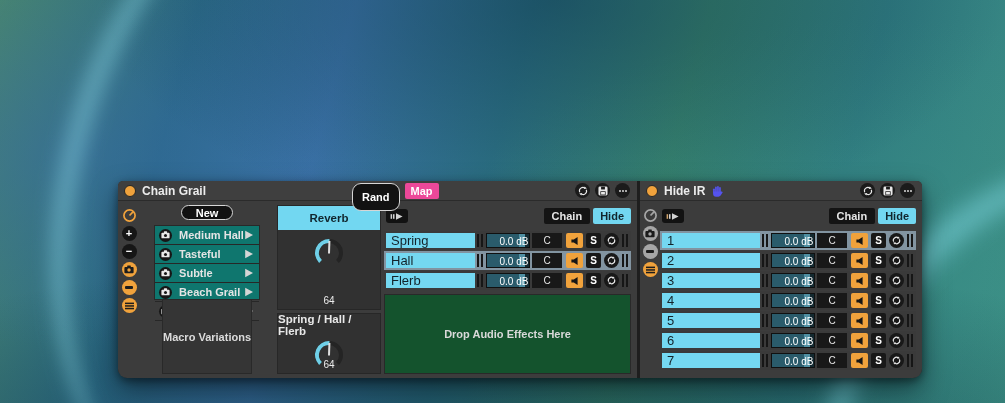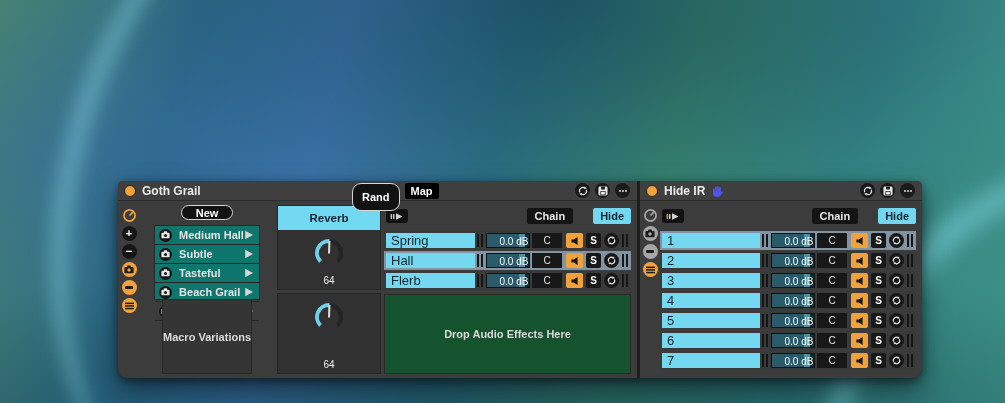--- a/index.html
+++ b/index.html
@@ -26,21 +26,21 @@
   .device.hg { width:519px; border-radius:5px 0 0 9px; }
   .device.hir { width:282px; border-radius:0 5px 9px 0; }
 
   .titlebar { height:20px; background:#3f3f3f; border-bottom:1px solid #2b2b2b;
     display:flex; align-items:center; padding:0 7px 0 6px; position:relative; flex:0 0 auto; }
   .led { width:12px; height:12px; border-radius:50%; background:#f0a23c; border:1px solid #262626; flex:0 0 auto; }
   .title { font-size:12px; font-weight:bold; color:#ececec; margin-left:6px; white-space:nowrap; }
   .randmap { position:absolute; left:234px; top:2px; display:flex; gap:5px; }
   .pill { height:28px; padding:0 9px; background:#121212; color:#fff; font-size:11px; font-weight:bold;
     border:1px solid #d6d6d6; border-radius:9px; font-family:inherit; line-height:13px; cursor:default; }
-  .mapbtn { height:16px; padding:0 6px; background:#000000; color:#fff; font-size:11px; font-weight:bold;
+  .mapbtn { height:16px; padding:0 6px; background:#ec4899; color:#fff; font-size:11px; font-weight:bold;
     border:none; border-radius:2px; font-family:inherit; cursor:default; }
   .tb-icons { margin-left:auto; display:flex; gap:5px; align-items:center; }
   .tbicon { width:15px; height:15px; border-radius:50%; background:#1b1b1b; display:flex; align-items:center; justify-content:center; }
   .hand { margin-left:7px; display:flex; }
 
   .dbody { flex:1; display:flex; padding:4px 6px 4px 0; min-height:0; }
   .side { width:22px; flex:0 0 auto; display:flex; flex-direction:column; align-items:center; padding-top:1px; }
   .sic { width:15px; height:15px; border-radius:50%; display:flex; align-items:center; justify-content:center; margin:2px 0 1px; }
   .sic.darkbg { background:#161616; color:#fff; font-size:11px; font-weight:bold; line-height:1; }
   .sic.orangebg { background:#f0a23c; }
@@ -53,33 +53,33 @@
   .varbox { flex:1; border:1px solid #292929; background:#0f766e; display:flex; flex-direction:column; min-height:0; }
   .varrow { height:19px; display:flex; align-items:center; border-bottom:1px solid #272727; padding:0 5px 0 4px; flex:0 0 auto; }
   .camcirc { width:13px; height:13px; border-radius:50%; background:#161616; display:flex; align-items:center; justify-content:center; flex:0 0 auto; }
   .varname { font-size:11px; font-weight:bold; color:#e4e4e4; margin-left:7px; white-space:nowrap; }
   .playtri { margin-left:auto; display:flex; }
   .varfooter { flex:1; display:flex; align-items:center; justify-content:center;
     font-size:11px; font-weight:bold; color:#dcdcdc; }
 
   .macrocol { width:104px; flex:0 0 auto; display:flex; flex-direction:column; margin-right:3px; }
   .macrocell { background:#313131; border:1px solid #272727; display:flex; flex-direction:column; }
-  .macrocell.c1 { height:85px; margin-bottom:3px; }
+  .macrocell.c1 { height:106px; margin-bottom:3px; }
   .macrocell.c2 { flex:1; }
   .macrohead { height:24px; display:flex; align-items:center; justify-content:center;
     font-size:11.5px; font-weight:bold; color:#e8e8e8; flex:0 0 auto; }
   .macrohead.hl { background:#72d7f1; color:#11262e; }
   .macrohead.plain { height:18px; padding-top:3px; }
   .knobwrap { flex:1; position:relative; display:flex; justify-content:center; align-items:flex-start; padding-top:5px; }
   .knobval { position:absolute; bottom:3px; width:100%; text-align:center; font-size:10px; color:#ececec; }
 
   .chaincol { flex:1; display:flex; flex-direction:column; min-width:0; }
   .chainhead { height:22px; display:flex; align-items:center; flex:0 0 auto; margin-bottom:4px; }
   .autosel { width:22px; height:14px; background:#121212; border-radius:3px; display:flex; align-items:center; justify-content:center; margin-left:2px; }
-  .chainhide { margin-left:auto; display:flex; gap:20px; }
+  .chainhide { margin-left:auto; display:flex; gap:3px; }
   .chainbtn { height:16px; padding:0 8px; background:#141414; color:#e6e6e6; font-size:11px; font-weight:bold;
     border:none; border-radius:2px; font-family:inherit; cursor:default; }
   .hidebtn { height:16px; padding:0 7px; background:#72d7f1; color:#11262e; font-size:11px; font-weight:bold;
     border:none; border-radius:2px; font-family:inherit; cursor:default; }
   .rows { flex:0 0 auto; }
   .chainrow { height:19px; display:flex; align-items:center; background:#3a3a3a; margin-bottom:1px; padding:0 2px 0 2px; }
   .chainrow.selected { background:#8294a1; }
   .cname { flex:1; min-width:40px; height:15px; background:#74d8f1; color:#13232a; font-size:13px;
     line-height:15px; padding-left:5px; white-space:nowrap; overflow:hidden; }
   .bars { width:6px; height:13px; margin:0 1px 0 2px; flex:0 0 auto;
@@ -106,21 +106,21 @@
 <div class="sw sw2"></div>
 <div class="sw sw3"></div>
 <div class="sw sw4"></div>
 <div class="sw sw5"></div>
 
 <div class="devices">
 
   <section class="device hg">
     <header class="titlebar">
       <span class="led"></span>
-      <span class="title">Goth Grail</span>
+      <span class="title">Chain Grail</span>
       <div class="randmap">
         <button class="pill">Rand</button>
         <button class="mapbtn">Map</button>
       </div>
       <div class="tb-icons">
         <span class="tbicon">
           <svg width="10" height="10" viewBox="0 0 12 12">
               <path d="M2.2 7.5 A4 4 0 0 1 8.5 2.8" stroke="#e8e8e8" stroke-width="1.4" fill="none"></path>
               <path d="M8.0 0.7 L10.6 3.0 L7.2 3.7 Z" fill="#e8e8e8"></path>
               <path d="M9.8 4.5 A4 4 0 0 1 3.5 9.2" stroke="#e8e8e8" stroke-width="1.4" fill="none"></path>
@@ -196,37 +196,37 @@
             </div>
 
             <div class="varrow">
               <span class="camcirc">
                 <svg width="9" height="8" viewBox="0 0 10 9">
                   <rect x="0.4" y="2" width="9.2" height="6.2" rx="1" fill="#e8e8e8"></rect>
                   <rect x="3.2" y="0.4" width="3.6" height="2.2" rx="0.5" fill="#e8e8e8"></rect>
                   <circle cx="5" cy="5" r="1.7" fill="#161616"></circle>
                 </svg>
               </span>
-              <span class="varname">Subtle</span>
+              <span class="varname">Tasteful</span>
               <span class="playtri">
                 <svg width="10" height="10" viewBox="0 0 10 10">
                   <path d="M1.2 0.8 L9 5 L1.2 9.2 Z" fill="#d6d6d6"></path>
                 </svg>
               </span>
             </div>
 
             <div class="varrow">
               <span class="camcirc">
                 <svg width="9" height="8" viewBox="0 0 10 9">
                   <rect x="0.4" y="2" width="9.2" height="6.2" rx="1" fill="#e8e8e8"></rect>
                   <rect x="3.2" y="0.4" width="3.6" height="2.2" rx="0.5" fill="#e8e8e8"></rect>
                   <circle cx="5" cy="5" r="1.7" fill="#161616"></circle>
                 </svg>
               </span>
-              <span class="varname">Tasteful</span>
+              <span class="varname">Subtle</span>
               <span class="playtri">
                 <svg width="10" height="10" viewBox="0 0 10 10">
                   <path d="M1.2 0.8 L9 5 L1.2 9.2 Z" fill="#d6d6d6"></path>
                 </svg>
               </span>
             </div>
 
             <div class="varrow">
               <span class="camcirc">
                 <svg width="9" height="8" viewBox="0 0 10 9">
@@ -270,20 +270,21 @@
           <div class="knobwrap">
             <svg width="40" height="36" viewBox="0 0 40 36">
               <path d="M11.51 26.49 A12 12 0 1 1 28.49 26.49" stroke="#242424" stroke-width="4" fill="none"></path>
               <path d="M11.51 26.49 A12 12 0 0 1 20.42 6.01" stroke="#6fd0e8" stroke-width="4" fill="none"></path>
               <path d="M20 18.5 L20.42 6.0" stroke="#dedede" stroke-width="2"></path>
             </svg>
             <div class="knobval">64</div>
           </div>
         </div>
         <div class="macrocell c2">
+          <div class="macrohead plain">Spring / Hall / Flerb</div>
           <div class="knobwrap">
             <svg width="40" height="36" viewBox="0 0 40 36">
               <path d="M11.51 26.49 A12 12 0 1 1 28.49 26.49" stroke="#242424" stroke-width="4" fill="none"></path>
               <path d="M11.51 26.49 A12 12 0 0 1 20.42 6.01" stroke="#6fd0e8" stroke-width="4" fill="none"></path>
               <path d="M20 18.5 L20.42 6.0" stroke="#dedede" stroke-width="2"></path>
             </svg>
             <div class="knobval">64</div>
           </div>
         </div>
       </div>

